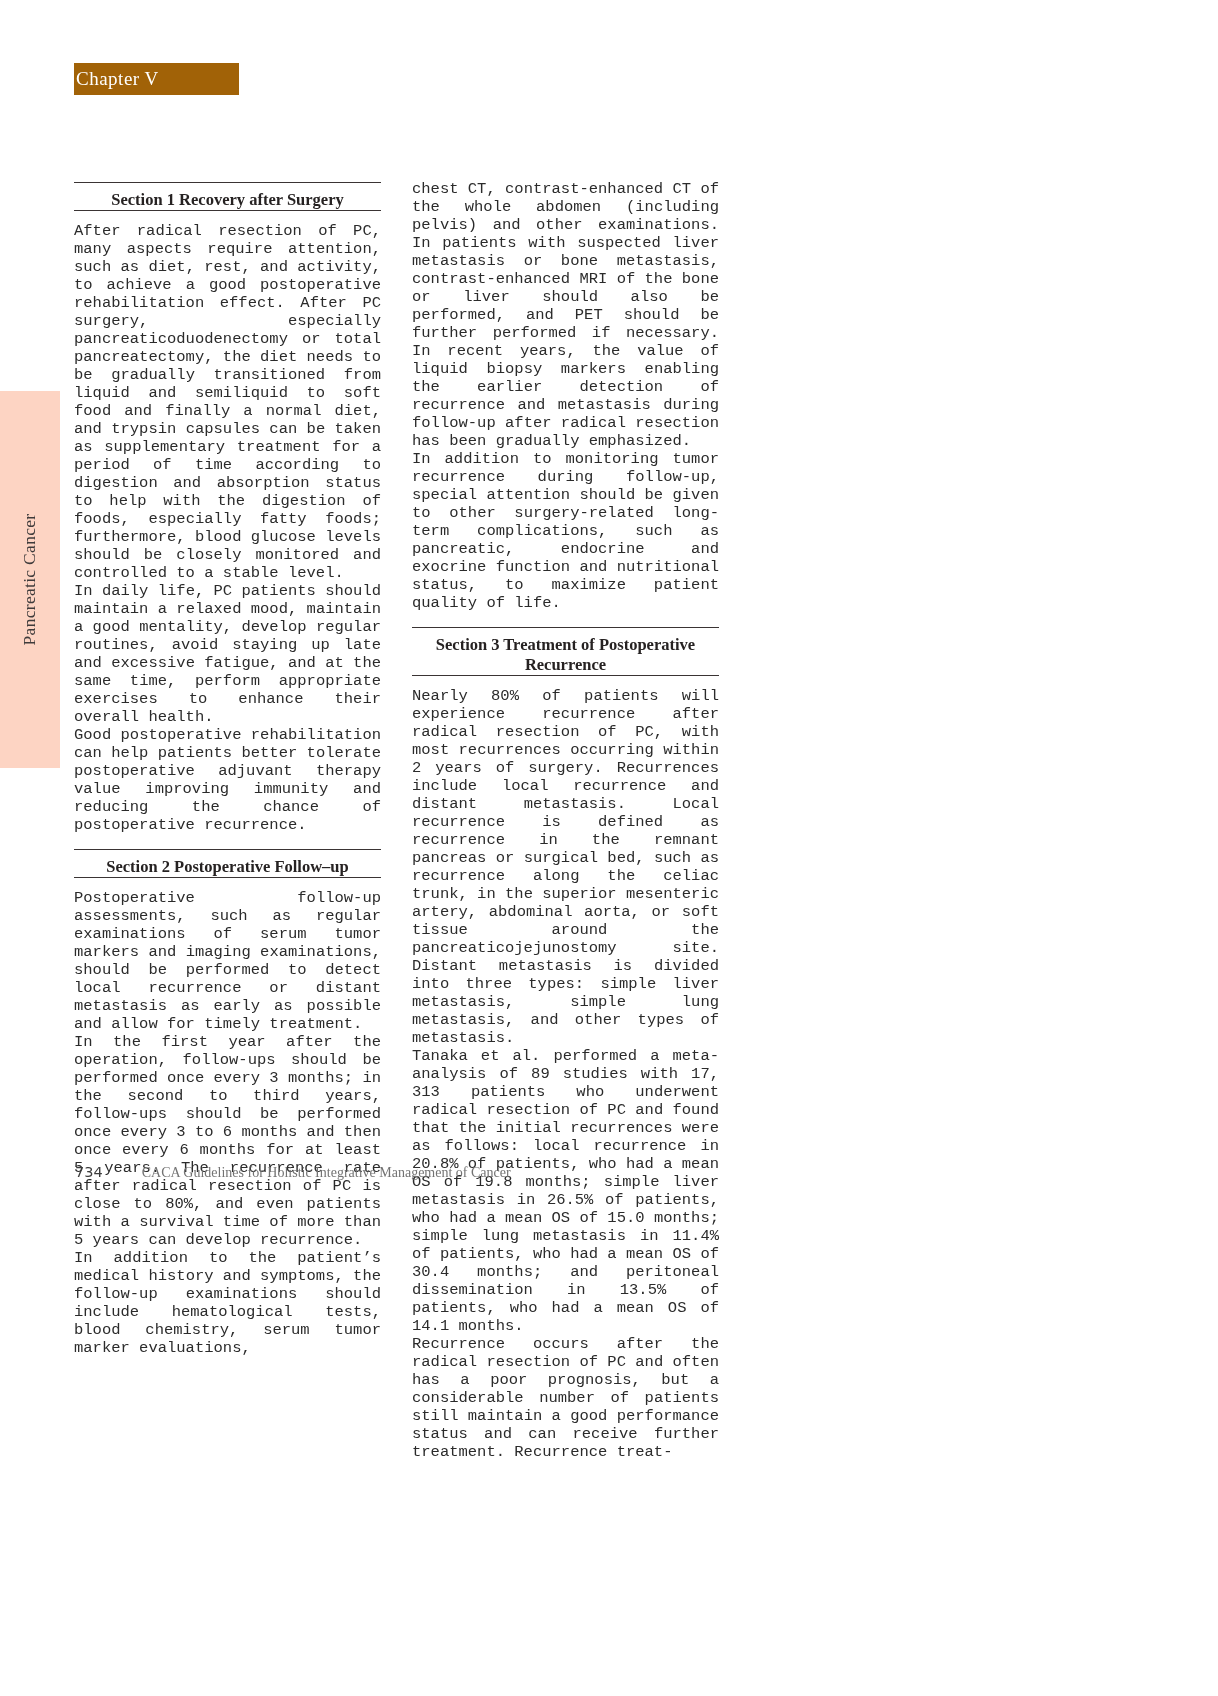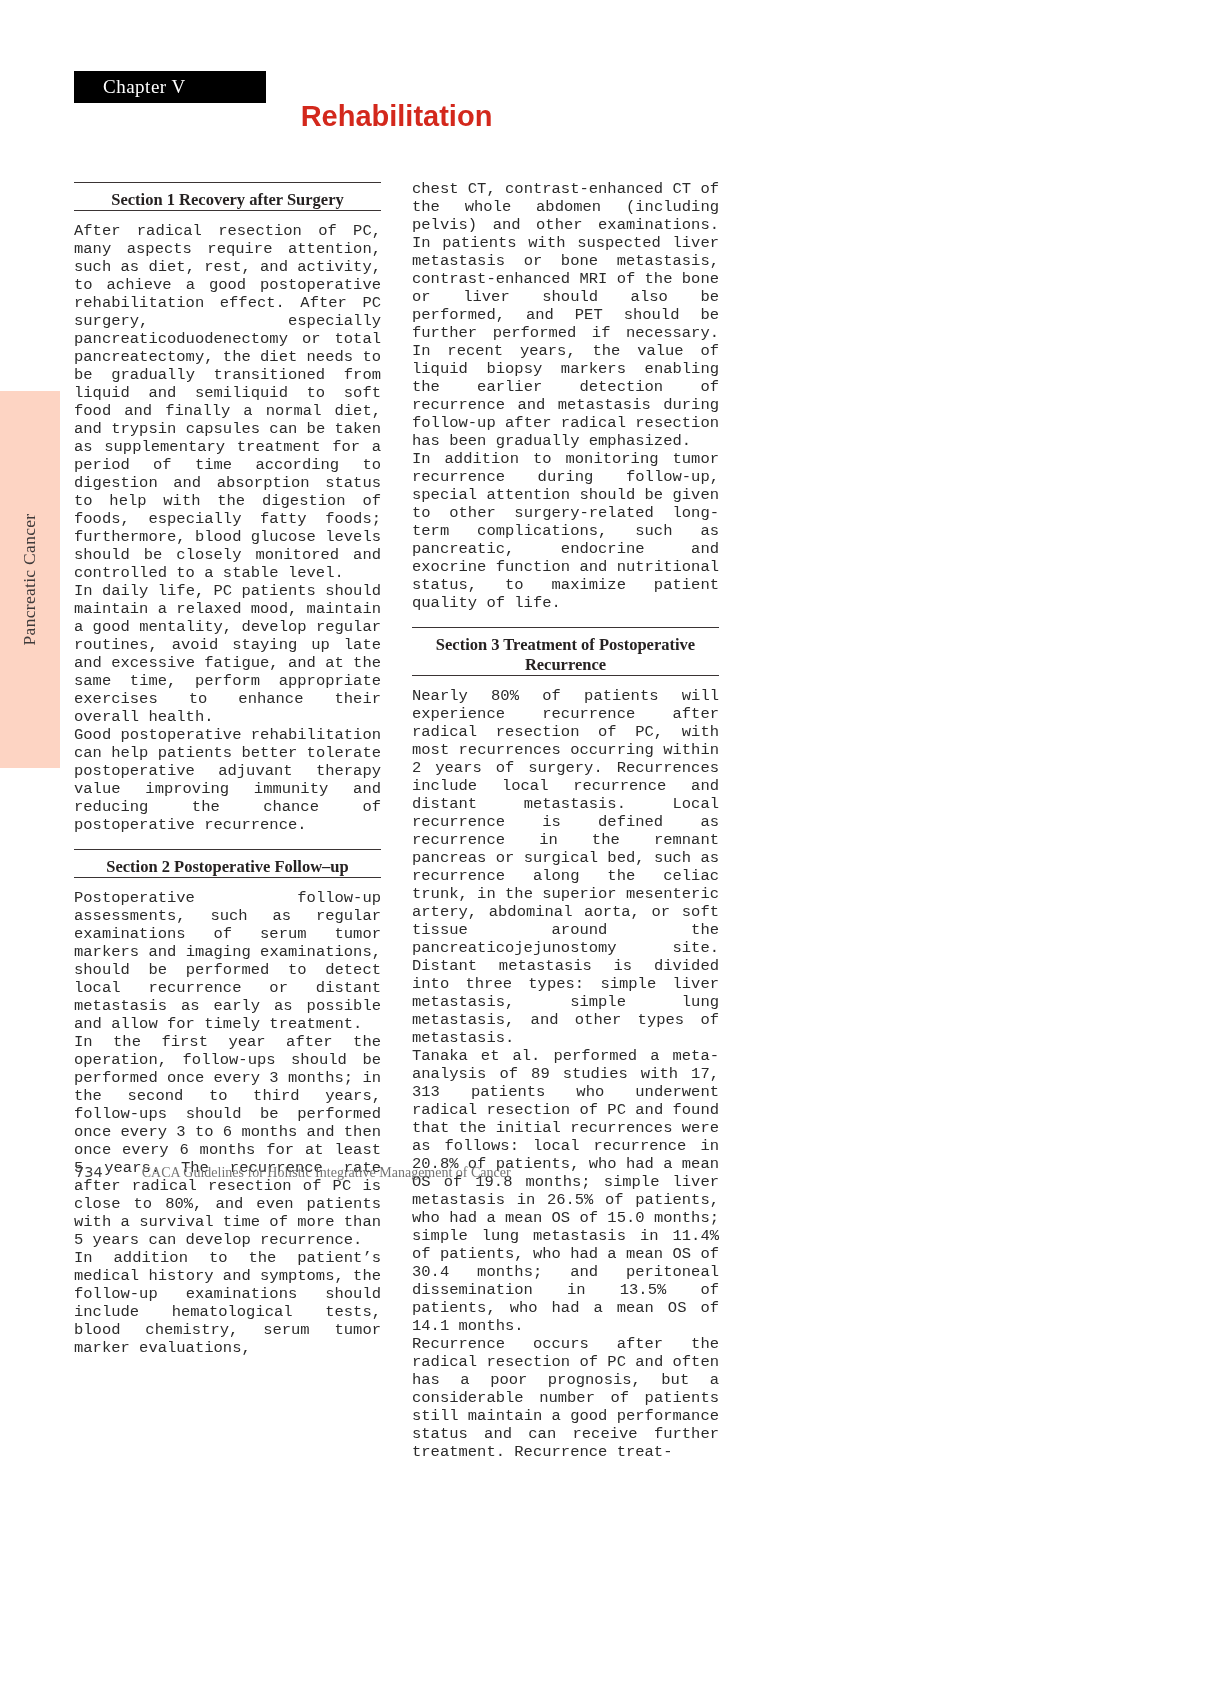--- a/index.html
+++ b/index.html
@@ -9,28 +9,28 @@
     height: 1696px;
     background: #ffffff;
     font-family: "Liberation Serif", serif;
     color: #2b2b2b;
     overflow: hidden;
   }
 
   
   .chapter-banner {
     position: absolute;
-    left: 74px; top: 71px;
+    left: 74px; top: 63px;
     width: 163px; height: 32px;
-    background: #000000;
+    background: #a16207;
     color: #ffffff;
     font-family: "Liberation Serif", serif;
     font-size: 19px;
     line-height: 31px;
-    padding-left: 29px;
+    padding-left: 2px;
     letter-spacing: 0.5px;
   }
 
   
   .page-title {
     position: absolute;
     left: 74px; top: 100px;
     width: 645px;
     margin: 0;
     text-align: center;
@@ -111,21 +111,20 @@
 </style>
 </head>
 <body>
 
 <div class="page">
 
   <div class="chapter-banner">
     <span>Chapter V</span>
   </div>
 
-  <h1 class="page-title">Rehabilitation</h1>
 
   <div class="side-tab">
     <span class="side-tab-label">Pancreatic Cancer</span>
   </div>
 
   <div class="column column-left">
     <h2 class="section-heading">Section 1 Recovery after Surgery</h2>
     <p class="body-para">After radical resection of PC, many aspects require attention, such as diet, rest, and activity, to achieve a good postoperative rehabilitation effect. After PC surgery, especially pancreaticoduodenectomy or total pancreatectomy, the diet needs to be gradually transitioned from liquid and semiliquid to soft food and finally a normal diet, and trypsin capsules can be taken as supplementary treatment for a period of time according to digestion and absorption status to help with the digestion of foods, especially fatty foods; furthermore, blood glucose levels should be closely monitored and controlled to a stable level.</p>
     <p class="body-para">In daily life, PC patients should maintain a relaxed mood, maintain a good mentality, develop regular routines, avoid staying up late and excessive fatigue, and at the same time, perform appropriate exercises to enhance their overall health.</p>
     <p class="body-para">Good postoperative rehabilitation can help patients better tolerate postoperative adjuvant therapy value improving immunity and reducing the chance of postoperative recurrence.</p>

